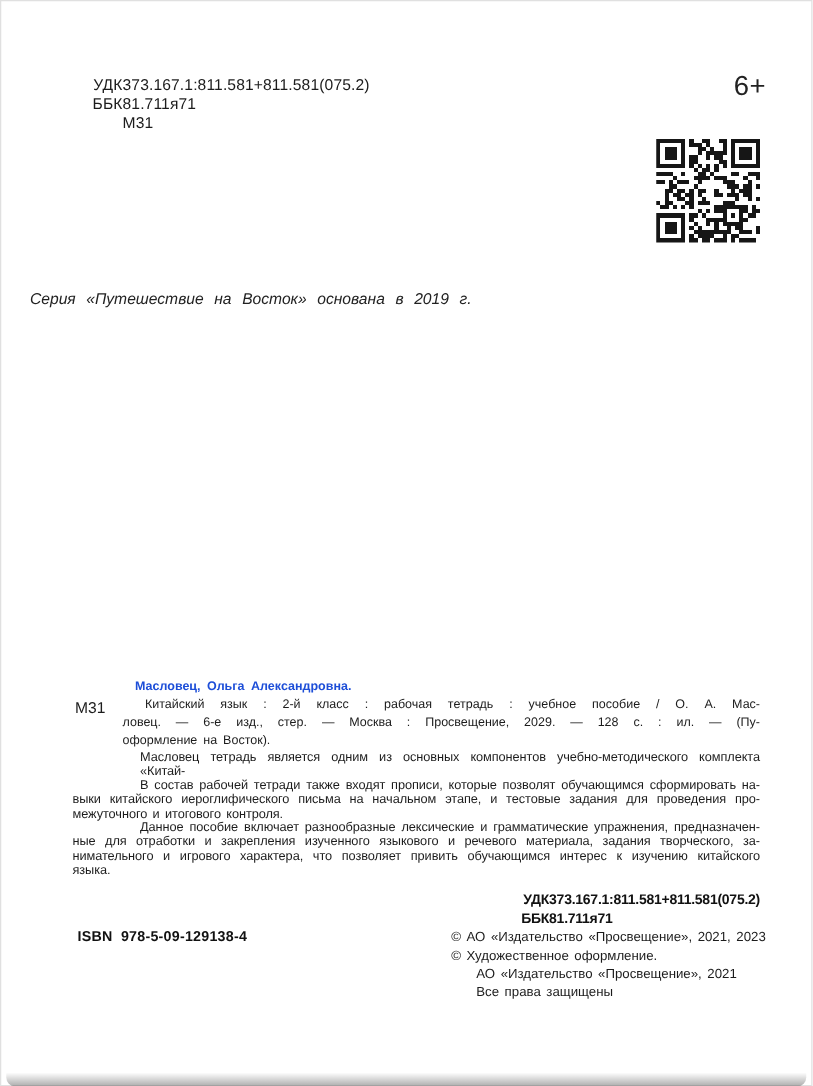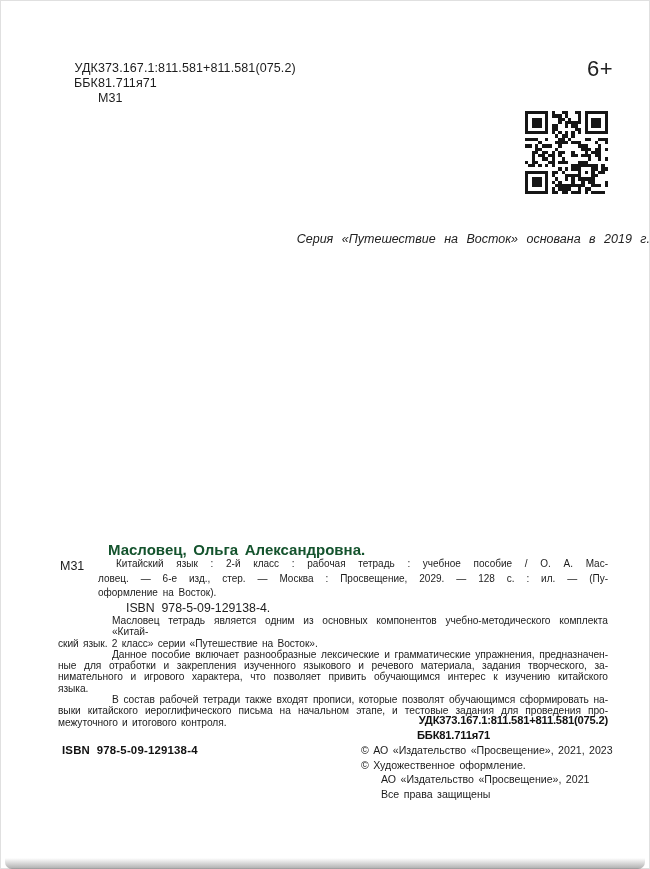--- a/index.html
+++ b/index.html
@@ -14,26 +14,26 @@
     border-radius:0 0 7px 7px;}
   
   .top-codes{position:absolute;left:70px;top:61px;font-size:12.5px;line-height:15px;letter-spacing:.1px;}
   .code-row .code-label{display:inline-block;width:28px;text-align:right;}
   
   .age{position:absolute;top:56px;right:37px;font-size:22px;color:#222;letter-spacing:.5px;}
   
   .qr{position:absolute;left:525px;top:111px;width:83px;height:83px;}
   .qr svg{display:block;}
   
-  .series{position:absolute;left:0;right:0;top:232px;padding-left:39px;text-align:right;
+  .series{position:absolute;left:0;right:0;top:232px;padding-left:24px;text-align:left;
     font-style:italic;font-size:12.5px;word-spacing:5px;color:#222;}
   
   .card{position:absolute;left:58px;top:543px;width:550px;}
   .m31{position:absolute;left:2px;top:16px;font-size:12.5px;}
-  .author{margin-left:50px;font-weight:bold;font-size:15px;line-height:14px;word-spacing:2.5px;color:#14532d;}
+  .author{margin-left:50px;font-weight:bold;font-size:10px;line-height:14px;word-spacing:2.5px;color:#1d4ed8;}
   .entry{margin-left:40px;font-size:10px;line-height:14.5px;word-spacing:2px;}
   .entry .line:first-child{padding-left:18px;}
   .isbn-line{margin-left:50px;padding-left:18px;font-size:12.3px;line-height:14.5px;white-space:pre;}
   .annotation{font-size:10.2px;line-height:11.3px;word-spacing:1.5px;letter-spacing:-.05px;}
   .annotation .line:first-child{padding-left:54px;}
   .jl{text-align:justify;text-align-last:justify;}
   
   .bottom-codes{position:absolute;right:42px;top:713px;font-weight:bold;font-size:11.2px;
     line-height:14.6px;letter-spacing:-.2px;color:#111;}
   .bottom-codes .code-label{display:inline-block;width:29px;}
@@ -382,36 +382,34 @@
 <div class="series">Серия  «Путешествие  на  Восток»  основана  в  2019 г.</div>
 
 <div class="card">
   <div class="m31">М31</div>
   <div class="author">Масловец, Ольга Александровна.</div>
   <div class="entry">
       <div class="line jl">Китайский язык : 2-й класс : рабочая тетрадь : учебное пособие / О. А. Мас-</div>
       <div class="line jl">ловец. — 6-е изд., стер. — Москва : Просвещение, 2029. — 128 с. : ил. — (Пу-</div>
       <div class="line">оформление на Восток).</div>
     </div>
-  <div class="isbn-line">ISBN  978-5-09-129138-4.</div>
   <div class="annotation">
       <div class="line jl">Масловец тетрадь является одним из основных компонентов учебно-методического комплекта «Китай-</div>
-      <div class="line">ский язык. 2 класс» серии «Путешествие на Восток».</div>
+    </div>
+  <div class="annotation">
+      <div class="line jl">В состав рабочей тетради также входят прописи, которые позволят обучающимся сформировать на-</div>
+      <div class="line jl">выки китайского иероглифического письма на начальном этапе, и тестовые задания для проведения про-</div>
+      <div class="line">межуточного и итогового контроля.</div>
     </div>
   <div class="annotation">
       <div class="line jl">Данное пособие включает разнообразные лексические и грамматические упражнения, предназначен-</div>
       <div class="line jl">ные для отработки и закрепления изученного языкового и речевого материала, задания творческого, за-</div>
       <div class="line jl">нимательного и игрового характера, что позволяет привить обучающимся интерес к изучению китайского</div>
       <div class="line">языка.</div>
     </div>
-  <div class="annotation">
-      <div class="line jl">В состав рабочей тетради также входят прописи, которые позволят обучающимся сформировать на-</div>
-      <div class="line jl">выки китайского иероглифического письма на начальном этапе, и тестовые задания для проведения про-</div>
-      <div class="line">межуточного и итогового контроля.</div>
-    </div>
 </div>
 
 <div class="bottom-codes">
   <div class="code-row">
     <span class="code-label">УДК</span><span>373.167.1:811.581+811.581(075.2)</span>
   </div>
   <div class="code-row">
     <span class="code-label">ББК</span><span>81.711я71</span>
   </div>
 </div>

